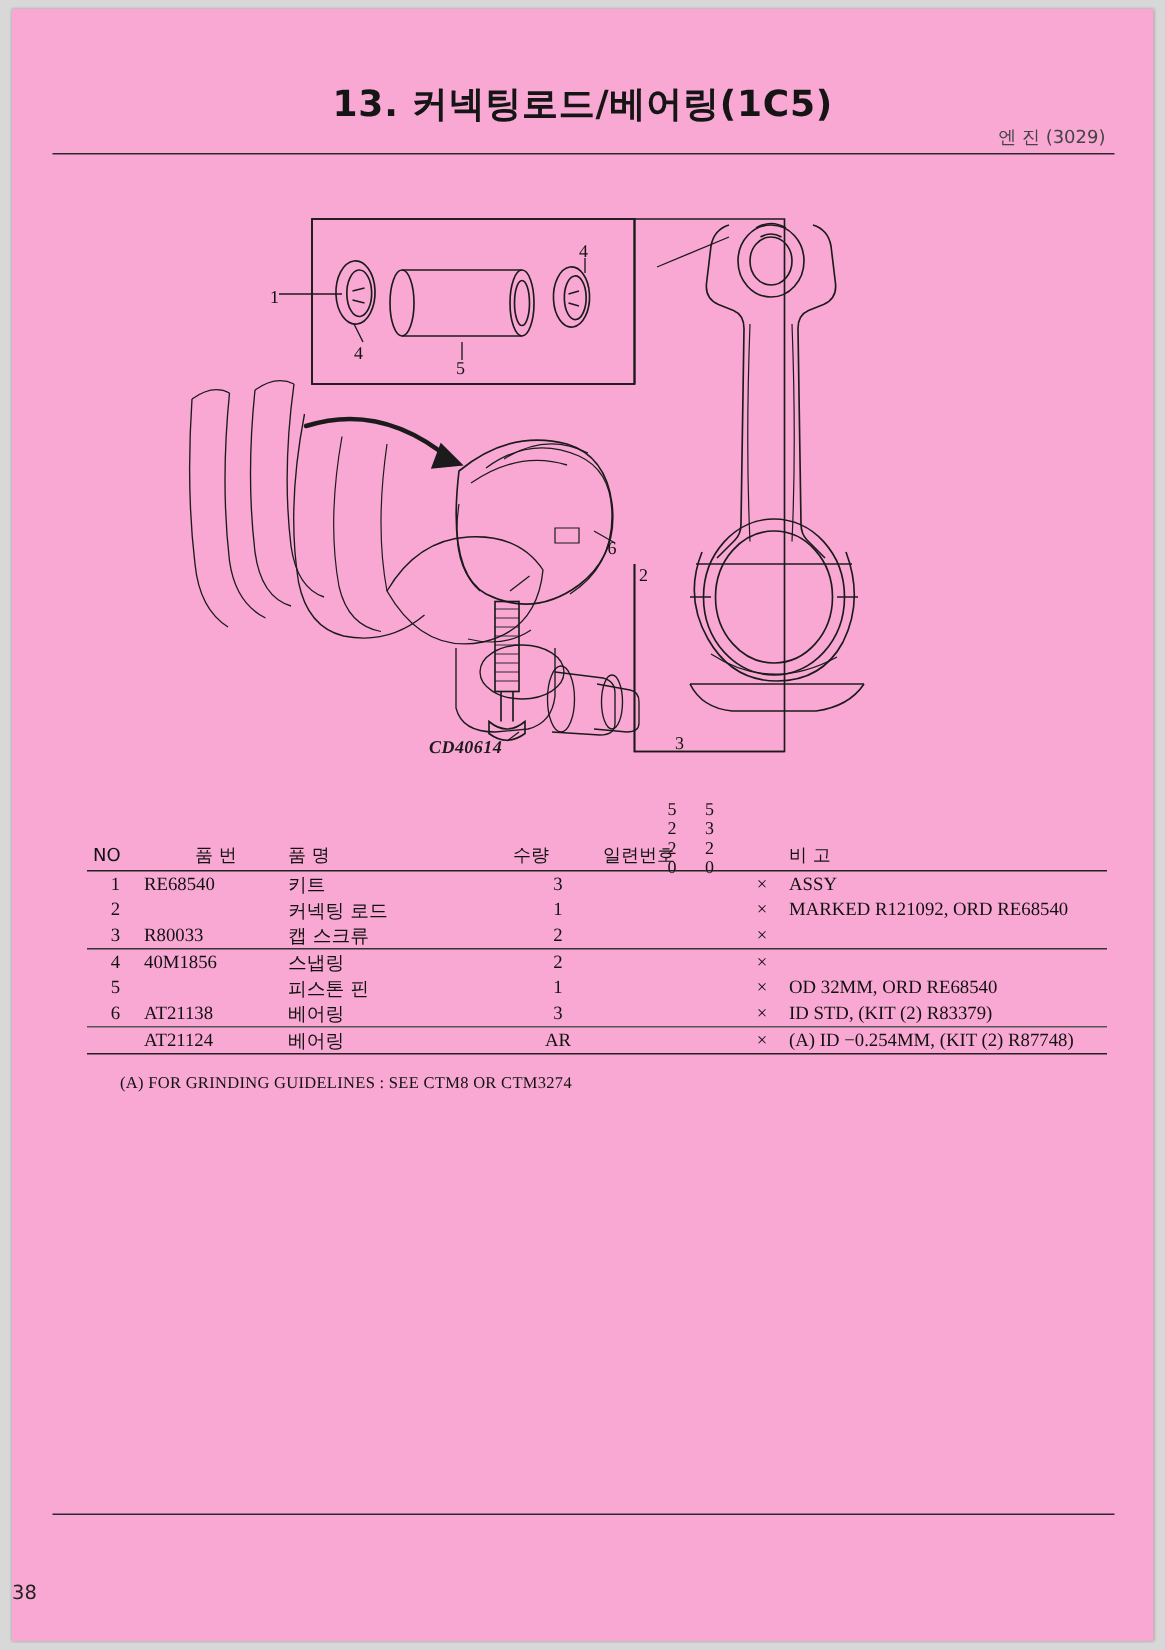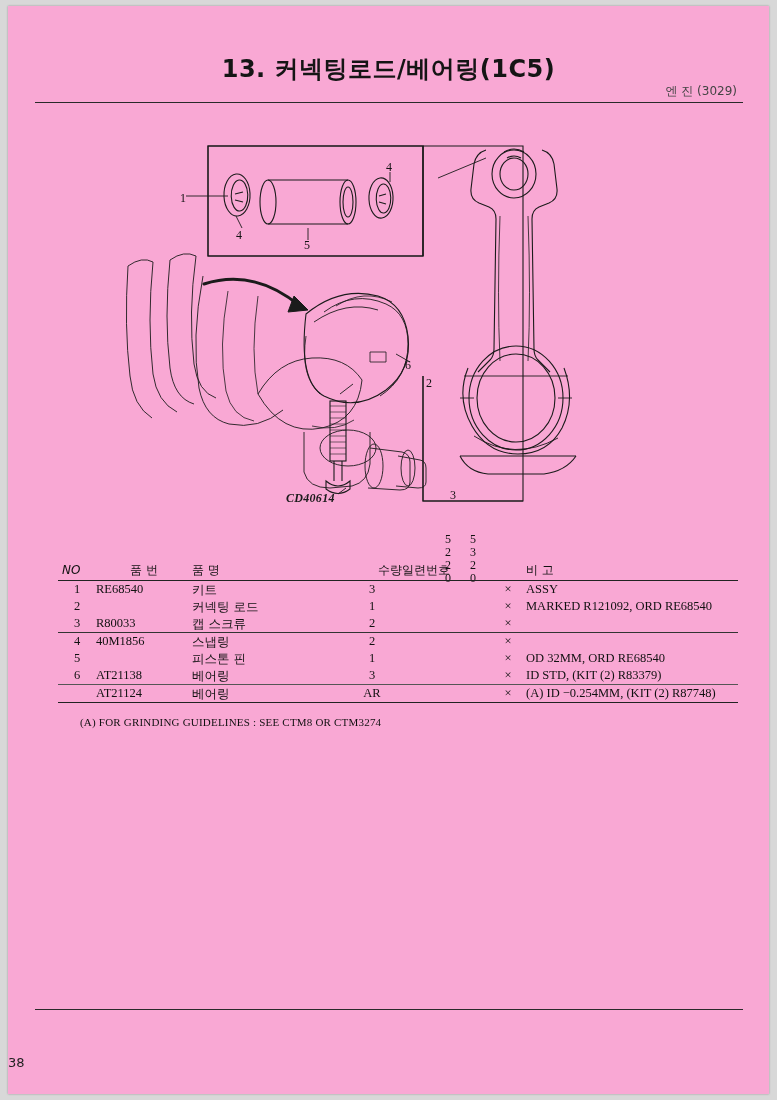--- a/index.html
+++ b/index.html
@@ -108,24 +108,24 @@
     font-weight: normal;
     font-size: 12.5px;
     line-height: 15px;
     white-space: nowrap;
   }
   table.parts thead th {
     font-family: "DejaVu Sans", sans-serif;
     font-size: 12px;
     padding-bottom: 2px;
   }
-  .hdr-no   { width: 34px;  text-align: left; padding-left: 4px !important; font-style: italic;}
+  .hdr-no   { width: 34px;  text-align: left; padding-left: 4px !important;}
   .hdr-pn   { width: 96px;  text-align: center; }
   .hdr-name { width: 150px; text-align: left; }
-  .hdr-qty  { width: 60px;  text-align: right; }
+  .hdr-qty  { width: 60px;  text-align: left; }
   .hdr-seq  { width: 88px;  text-align: left; }
   .hdr-mark { width: 36px;  text-align: center; }
   .hdr-rem  { text-align: left; }
 
   tr.rule-top th { border-bottom: 1.2px solid #222; }
   td.c { text-align: center; }
   td.l { text-align: left; }
   .korean { font-family: "DejaVu Sans", sans-serif; font-size: 12px; }
   .ruleline td { border-bottom: 1px solid #333; }
   .ruleline-thin td { border-bottom: 0.8px solid #555; }

